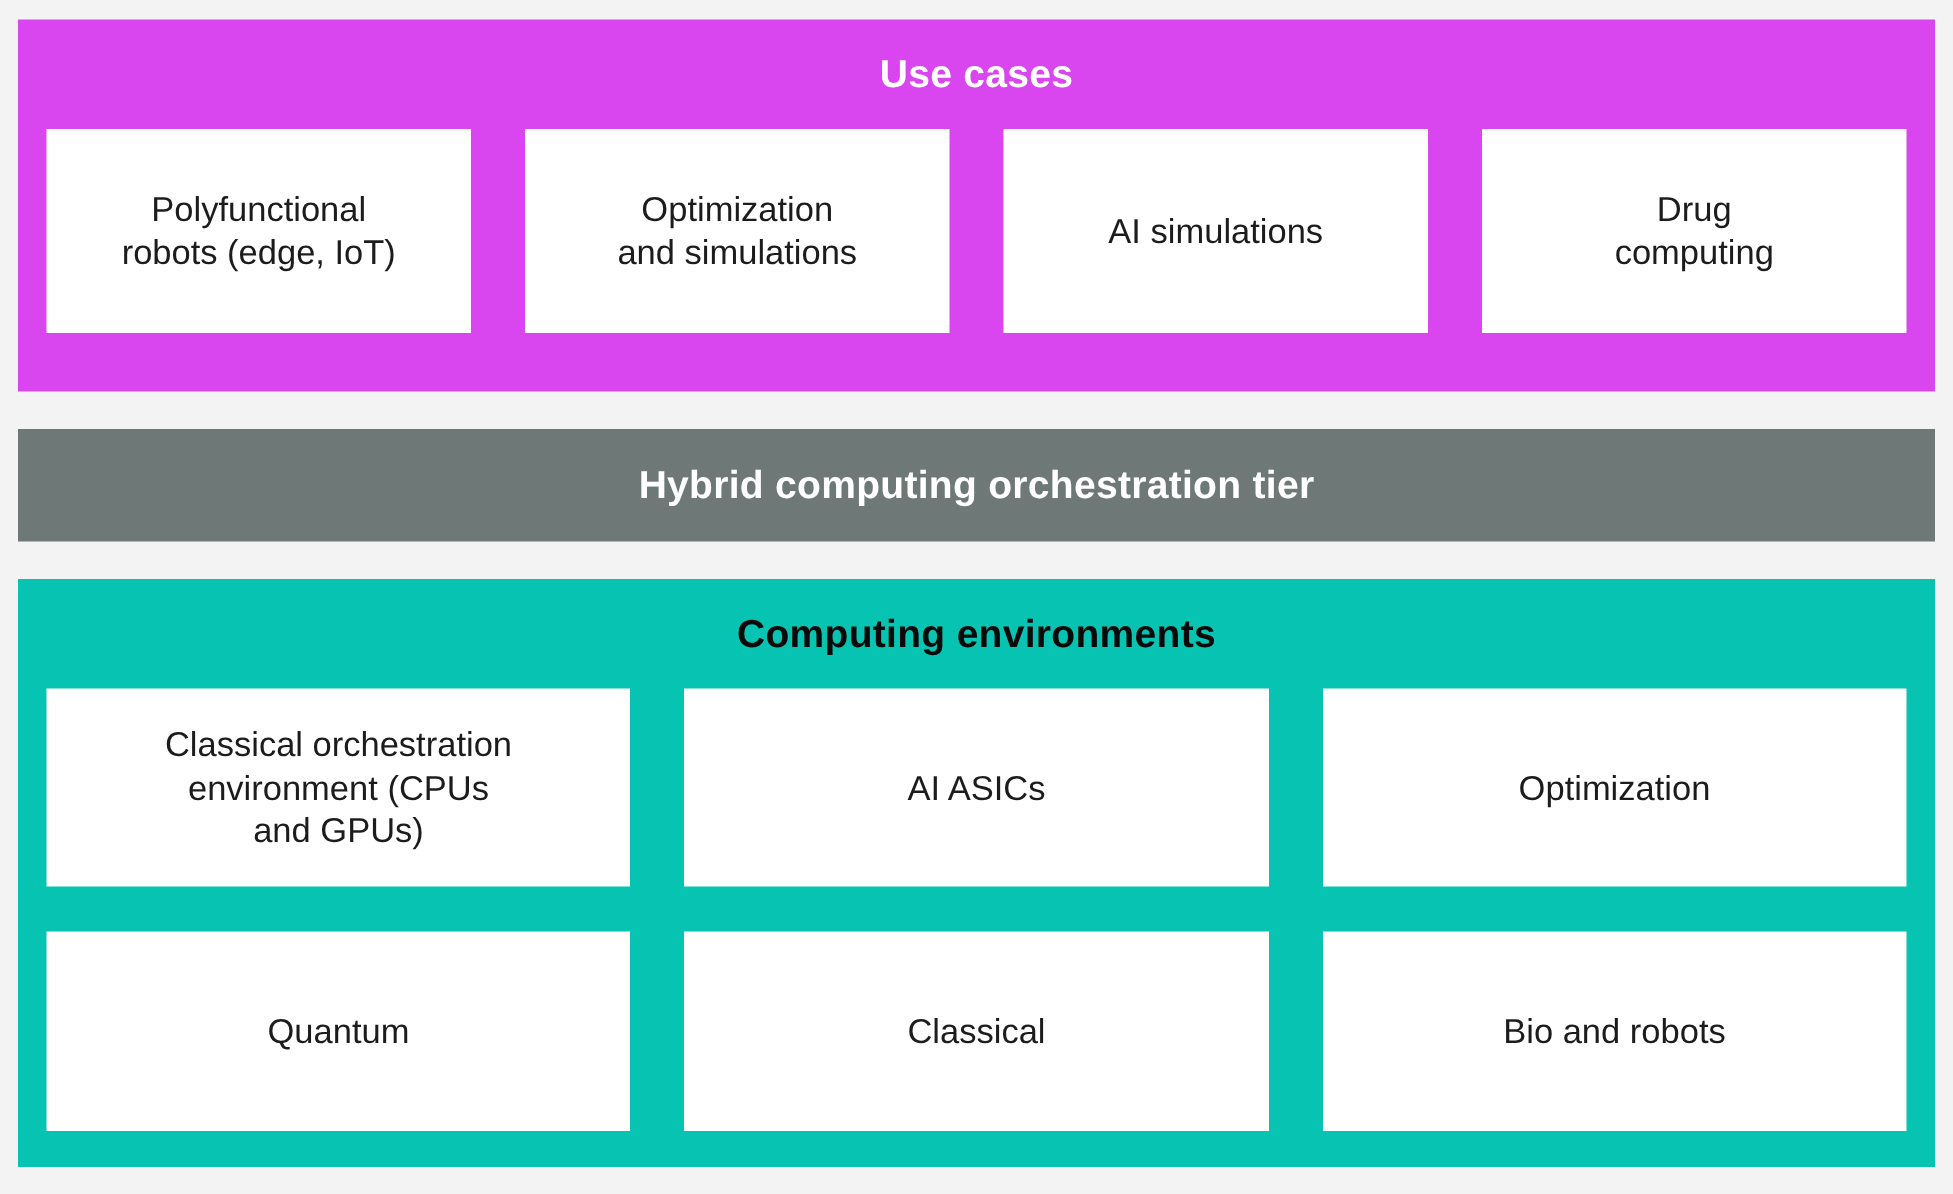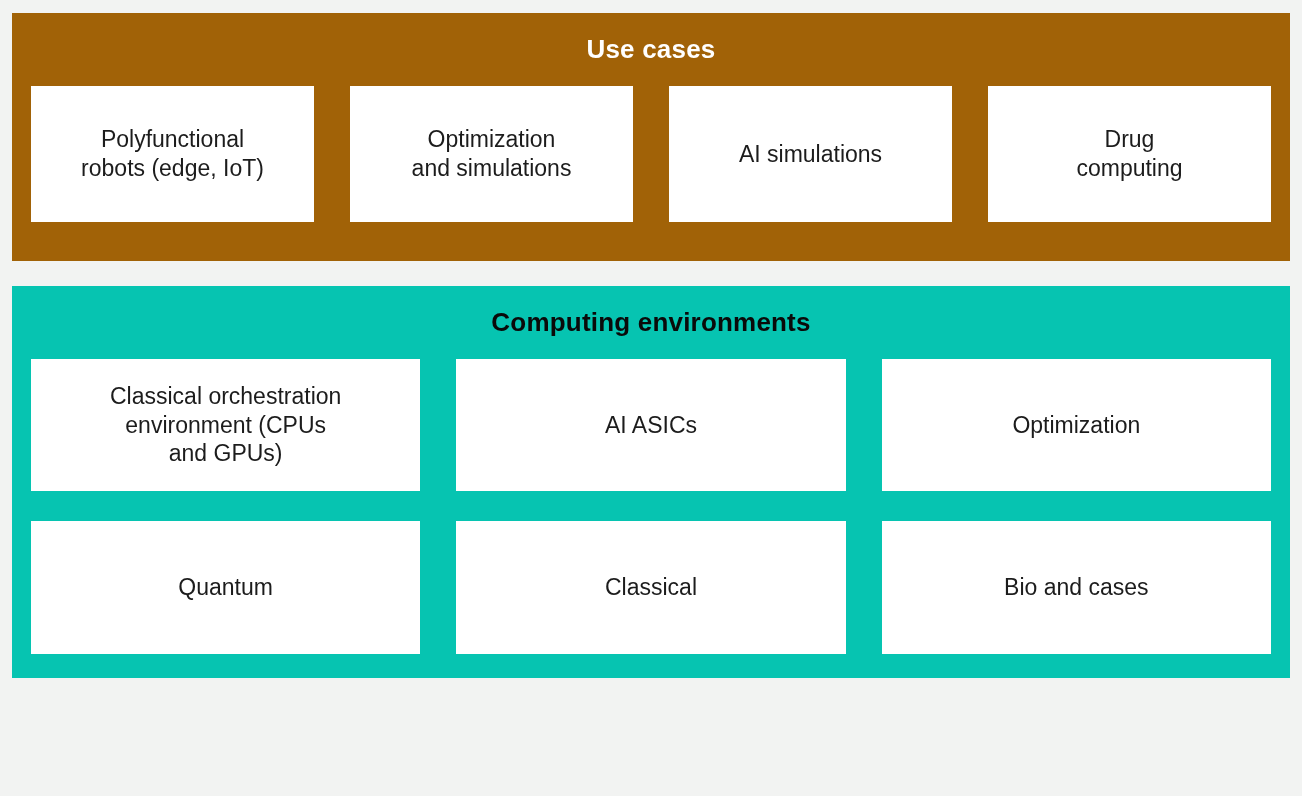--- a/index.html
+++ b/index.html
@@ -82,41 +82,44 @@
     line-height: 1.26;
     color: #1C1C1C;
     white-space: pre-line;
   }
 </style>
 </head>
 <body>
 
 <div class="canvas">
 
-  <section class="panel panel-navy" style="background-color: #a16207;">
+  <section class="panel panel-navy" style="background-color: #d946ef;">
     <h2 class="panel-title title-light">Use cases</h2>
     <div class="card-row row-usecases">
       <div class="card">
         <span class="card-label">Polyfunctional
 robots (edge, IoT)</span>
       </div>
       <div class="card">
         <span class="card-label">Optimization
 and simulations</span>
       </div>
       <div class="card">
         <span class="card-label">AI simulations</span>
       </div>
       <div class="card">
         <span class="card-label">Drug
 computing</span>
       </div>
     </div>
   </section>
 
+  <section class="panel tier-bar" style="background-color: rgb(110, 120, 119);">
+    <h2 class="bar-title">Hybrid computing orchestration tier</h2>
+  </section>
 
   <section class="panel panel-teal" style="background-color: rgb(6, 196, 177);">
     <h2 class="panel-title title-dark">Computing environments</h2>
     <div class="card-row row-env-1">
       <div class="card">
         <span class="card-label">Classical orchestration
 environment (CPUs
 and GPUs)</span>
       </div>
       <div class="card">
@@ -127,18 +130,18 @@
       </div>
     </div>
     <div class="card-row row-env-2">
       <div class="card">
         <span class="card-label">Quantum</span>
       </div>
       <div class="card">
         <span class="card-label">Classical</span>
       </div>
       <div class="card">
-        <span class="card-label">Bio and cases</span>
+        <span class="card-label">Bio and robots</span>
       </div>
     </div>
   </section>
 
 </div>
 
 </body></html>

